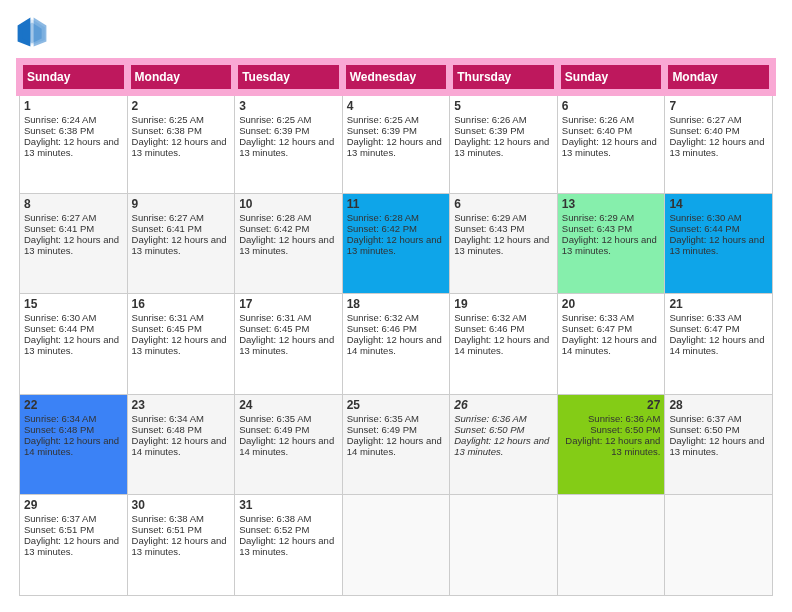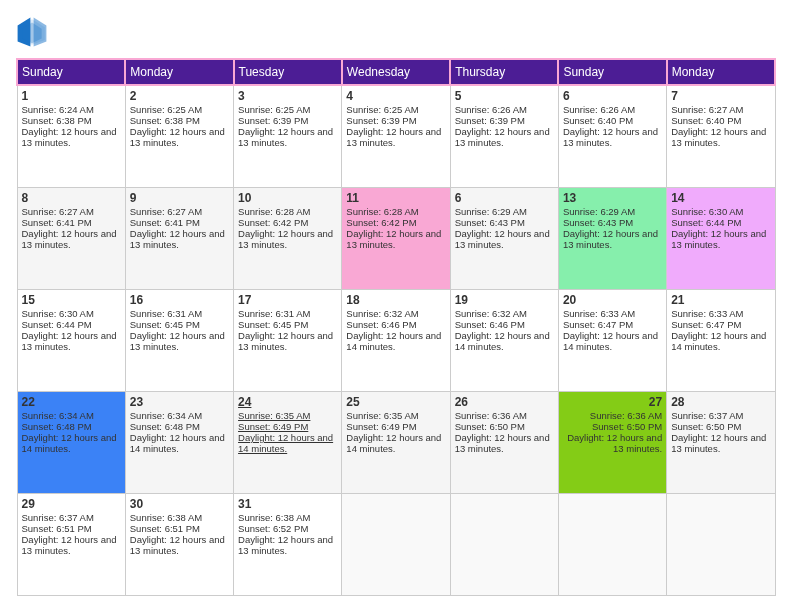--- a/index.html
+++ b/index.html
@@ -54,27 +54,27 @@
       color: #555;
     }
     .calendar {
       flex: 1;
       border: 1px solid #ccc;
       border-collapse: collapse;
       width: 100%;
       table-layout: fixed;
     }
     .calendar th {
-      background: #4c1d95;
+      background: #be185d;
       color: #fff;
       font-size: 12px;
-      font-weight: normal;
+      font-weight: bold;
       padding: 5px 4px;
       text-align: left;
-      border: 2px solid #f9a8d4;
+      border: 7px solid #f9a8d4;
     }
     .calendar td {
       border: 1px solid #ccc;
       vertical-align: top;
       padding: 3px 4px;
       font-size: 9.5px;
       color: #333;
       background: #fff;
       height: 78px;
     }
@@ -130,40 +130,40 @@
           <td><span class="day-num">3</span><span>Sunrise: 6:25 AM</span><br><span>Sunset: 6:39 PM</span><br><span>Daylight: 12 hours and 13 minutes.</span></td>
           <td><span class="day-num">4</span><span>Sunrise: 6:25 AM</span><br><span>Sunset: 6:39 PM</span><br><span>Daylight: 12 hours and 13 minutes.</span></td>
           <td><span class="day-num">5</span><span>Sunrise: 6:26 AM</span><br><span>Sunset: 6:39 PM</span><br><span>Daylight: 12 hours and 13 minutes.</span></td>
           <td><span class="day-num">6</span><span>Sunrise: 6:26 AM</span><br><span>Sunset: 6:40 PM</span><br><span>Daylight: 12 hours and 13 minutes.</span></td>
           <td><span class="day-num">7</span><span>Sunrise: 6:27 AM</span><br><span>Sunset: 6:40 PM</span><br><span>Daylight: 12 hours and 13 minutes.</span></td>
         </tr>
         <tr>
           <td style="background: rgb(245, 245, 245);"><span class="day-num">8</span><span>Sunrise: 6:27 AM</span><br><span>Sunset: 6:41 PM</span><br><span>Daylight: 12 hours and 13 minutes.</span></td>
           <td style="background: rgb(245, 245, 245);"><span class="day-num">9</span><span>Sunrise: 6:27 AM</span><br><span>Sunset: 6:41 PM</span><br><span>Daylight: 12 hours and 13 minutes.</span></td>
           <td style="background: rgb(245, 245, 245); margin-top: 8px;"><span class="day-num">10</span><span>Sunrise: 6:28 AM</span><br><span>Sunset: 6:42 PM</span><br><span>Daylight: 12 hours and 13 minutes.</span></td>
-          <td style="background: #f9a8d4;"><span class="day-num">11</span><span>Sunrise: 6:28 AM</span><br><span>Sunset: 6:42 PM</span><br><span>Daylight: 12 hours and 13 minutes.</span></td>
+          <td style="background: #0ea5e9;"><span class="day-num">11</span><span>Sunrise: 6:28 AM</span><br><span>Sunset: 6:42 PM</span><br><span>Daylight: 12 hours and 13 minutes.</span></td>
           <td style="background: rgb(245, 245, 245);"><span class="day-num">6</span><span>Sunrise: 6:29 AM</span><br><span>Sunset: 6:43 PM</span><br><span>Daylight: 12 hours and 13 minutes.</span></td>
           <td style="background: #86efac;"><span class="day-num">13</span><span>Sunrise: 6:29 AM</span><br><span>Sunset: 6:43 PM</span><br><span>Daylight: 12 hours and 13 minutes.</span></td>
-          <td style="background: #f0abfc;"><span class="day-num">14</span><span>Sunrise: 6:30 AM</span><br><span>Sunset: 6:44 PM</span><br><span>Daylight: 12 hours and 13 minutes.</span></td>
+          <td style="background: #0ea5e9;"><span class="day-num">14</span><span>Sunrise: 6:30 AM</span><br><span>Sunset: 6:44 PM</span><br><span>Daylight: 12 hours and 13 minutes.</span></td>
         </tr>
         <tr>
           <td><span class="day-num">15</span><span>Sunrise: 6:30 AM</span><br><span>Sunset: 6:44 PM</span><br><span>Daylight: 12 hours and 13 minutes.</span></td>
           <td><span class="day-num">16</span><span>Sunrise: 6:31 AM</span><br><span>Sunset: 6:45 PM</span><br><span>Daylight: 12 hours and 13 minutes.</span></td>
           <td><span class="day-num">17</span><span>Sunrise: 6:31 AM</span><br><span>Sunset: 6:45 PM</span><br><span>Daylight: 12 hours and 13 minutes.</span></td>
           <td><span class="day-num">18</span><span>Sunrise: 6:32 AM</span><br><span>Sunset: 6:46 PM</span><br><span>Daylight: 12 hours and 14 minutes.</span></td>
           <td><span class="day-num">19</span><span>Sunrise: 6:32 AM</span><br><span>Sunset: 6:46 PM</span><br><span>Daylight: 12 hours and 14 minutes.</span></td>
           <td><span class="day-num">20</span><span>Sunrise: 6:33 AM</span><br><span>Sunset: 6:47 PM</span><br><span>Daylight: 12 hours and 14 minutes.</span></td>
           <td><span class="day-num">21</span><span>Sunrise: 6:33 AM</span><br><span>Sunset: 6:47 PM</span><br><span>Daylight: 12 hours and 14 minutes.</span></td>
         </tr>
         <tr>
           <td style="background: #3b82f6;"><span class="day-num">22</span><span>Sunrise: 6:34 AM</span><br><span>Sunset: 6:48 PM</span><br><span>Daylight: 12 hours and 14 minutes.</span></td>
           <td style="background: rgb(245, 245, 245);"><span class="day-num">23</span><span>Sunrise: 6:34 AM</span><br><span>Sunset: 6:48 PM</span><br><span>Daylight: 12 hours and 14 minutes.</span></td>
-          <td style="background: rgb(245, 245, 245); text-decoration: underline;"><span class="day-num">24</span><span>Sunrise: 6:35 AM</span><br><span>Sunset: 6:49 PM</span><br><span>Daylight: 12 hours and 14 minutes.</span></td>
+          <td style="background: rgb(245, 245, 245);"><span class="day-num">24</span><span>Sunrise: 6:35 AM</span><br><span>Sunset: 6:49 PM</span><br><span>Daylight: 12 hours and 14 minutes.</span></td>
           <td style="background: rgb(245, 245, 245);"><span class="day-num">25</span><span>Sunrise: 6:35 AM</span><br><span>Sunset: 6:49 PM</span><br><span>Daylight: 12 hours and 14 minutes.</span></td>
-          <td style="background: rgb(245, 245, 245);"><span class="day-num">26</span><span>Sunrise: 6:36 AM</span><br><span>Sunset: 6:50 PM</span><br><span>Daylight: 12 hours and 13 minutes.</span></td>
+          <td style="background: rgb(245, 245, 245); font-style: italic;"><span class="day-num">26</span><span>Sunrise: 6:36 AM</span><br><span>Sunset: 6:50 PM</span><br><span>Daylight: 12 hours and 13 minutes.</span></td>
           <td style="background: #84cc16; text-align: right;"><span class="day-num">27</span><span>Sunrise: 6:36 AM</span><br><span>Sunset: 6:50 PM</span><br><span>Daylight: 12 hours and 13 minutes.</span></td>
           <td style="background: rgb(245, 245, 245); margin-left: 16px;"><span class="day-num">28</span><span>Sunrise: 6:37 AM</span><br><span>Sunset: 6:50 PM</span><br><span>Daylight: 12 hours and 13 minutes.</span></td>
         </tr>
         <tr>
           <td><span class="day-num">29</span><span>Sunrise: 6:37 AM</span><br><span>Sunset: 6:51 PM</span><br><span>Daylight: 12 hours and 13 minutes.</span></td>
           <td><span class="day-num">30</span><span>Sunrise: 6:38 AM</span><br><span>Sunset: 6:51 PM</span><br><span>Daylight: 12 hours and 13 minutes.</span></td>
           <td><span class="day-num">31</span><span>Sunrise: 6:38 AM</span><br><span>Sunset: 6:52 PM</span><br><span>Daylight: 12 hours and 13 minutes.</span></td>
           <td style="background: rgb(249, 249, 249);"></td>
           <td style="background: rgb(249, 249, 249);"></td>
           <td style="background: rgb(249, 249, 249);"></td>

